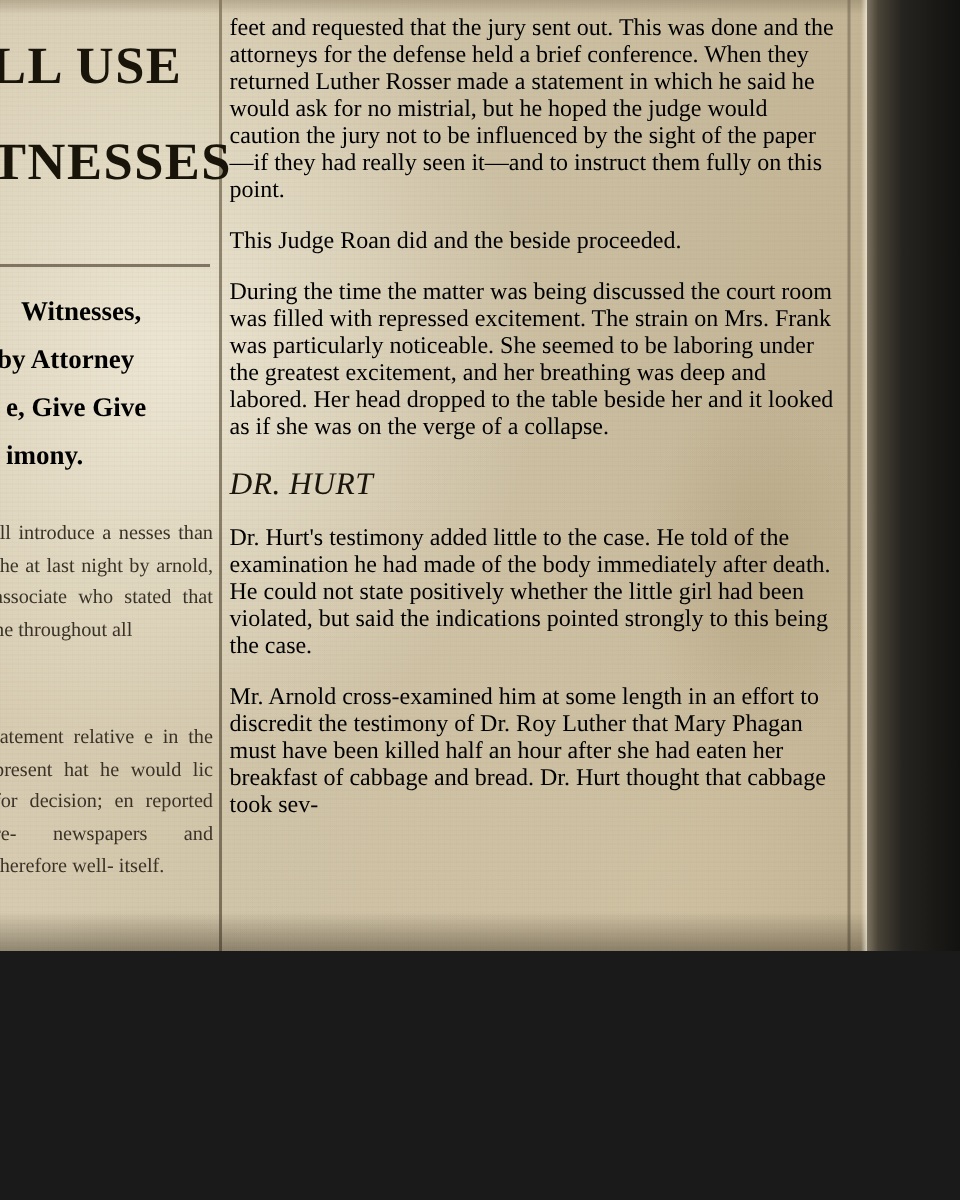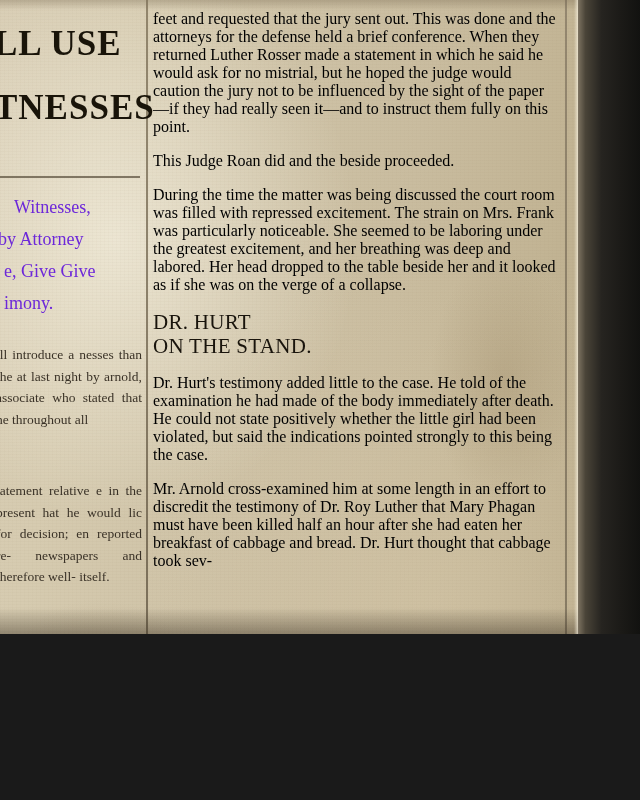--- a/index.html
+++ b/index.html
@@ -91,22 +91,22 @@
     color: #191409;
     letter-spacing: 1px;
   }
   .hl-1 { left: -6px; top: 24px; }
   .hl-2 { left: -6px; top: 88px; }
 
   .sub {
     position: absolute;
     font-size: 18px;
     line-height: 23px;
-    font-weight: normal;
-    color: #6d28d9;
+    font-weight: bold;
+    color: #000000;
     font-family: "Liberation Serif", serif;
   }
   .sub-1 { left: 14px; top: 196px; }
   .sub-2 { left: -2px; top: 228px; }
   .sub-3 { left: 4px; top: 260px; }
   .sub-4 { left: 4px; top: 292px; }
 
   .bodytext {
     font-size: 14.5px;
     line-height: 21.5px;
@@ -128,21 +128,21 @@
   .lb-4 { top: 760px; }
   .subhead {
     font-size: 21px;
     line-height: 24px;
     font-weight: normal;
     letter-spacing: 0.3px;
     color: #19140c;
     font-family: "Liberation Serif", serif;
     margin-top: 4px;
   }
-  .subhead .l2 { display: block; }
+  .subhead .l2 { display: block; font-style: italic; }
   .mainstack {
     position: absolute;
     left: 153px;
     top: -6px;
     width: 404px;
   }
   .fade-top {
     position: absolute;
     left: 0; top: 0; width: 578px; height: 10px;
     background: linear-gradient(180deg, rgba(120,105,80,0.35), rgba(120,105,80,0));
@@ -195,21 +195,20 @@
     <div class="bodytext lb-4">the trial the de-</div>
   </div>
 
   <div class="mainstack">
     <p class="para">feet and requested that the jury sent out. This was done and the attorneys for the defense held a brief conference. When they returned Luther Rosser made a statement in which he said he would ask for no mistrial, but he hoped the judge would caution the jury not to be influenced by the sight of the paper—if they had really seen it—and to instruct them fully on this point.</p>
     <p class="para indent">This Judge Roan did and the beside proceeded.</p>
     <p class="para indent">During the time the matter was being discussed the court room was filled with repressed excitement. The strain on Mrs. Frank was particularly noticeable. She seemed to be laboring under the greatest excitement, and her breathing was deep and labored. Her head dropped to the table beside her and it looked as if she was on the verge of a collapse.</p>
 
     <div class="subhead">
       <span class="l2">DR. HURT</span>
-      <span class="l2">ON THE STAND.</span>
     </div>
 
     <p class="para indent">Dr. Hurt's testimony added little to the case. He told of the examination he had made of the body immediately after death. He could not state positively whether the little girl had been violated, but said the indications pointed strongly to this being the case.</p>
     <p class="para indent">Mr. Arnold cross-examined him at some length in an effort to discredit the testimony of Dr. Roy Luther that Mary Phagan must have been killed half an hour after she had eaten her breakfast of cabbage and bread. Dr. Hurt thought that cabbage took sev-</p>
   </div>
 
   <div class="bottom-shadow"></div>
   <div class="edge-glint"></div>
   <div class="edge-dark"></div>
 

